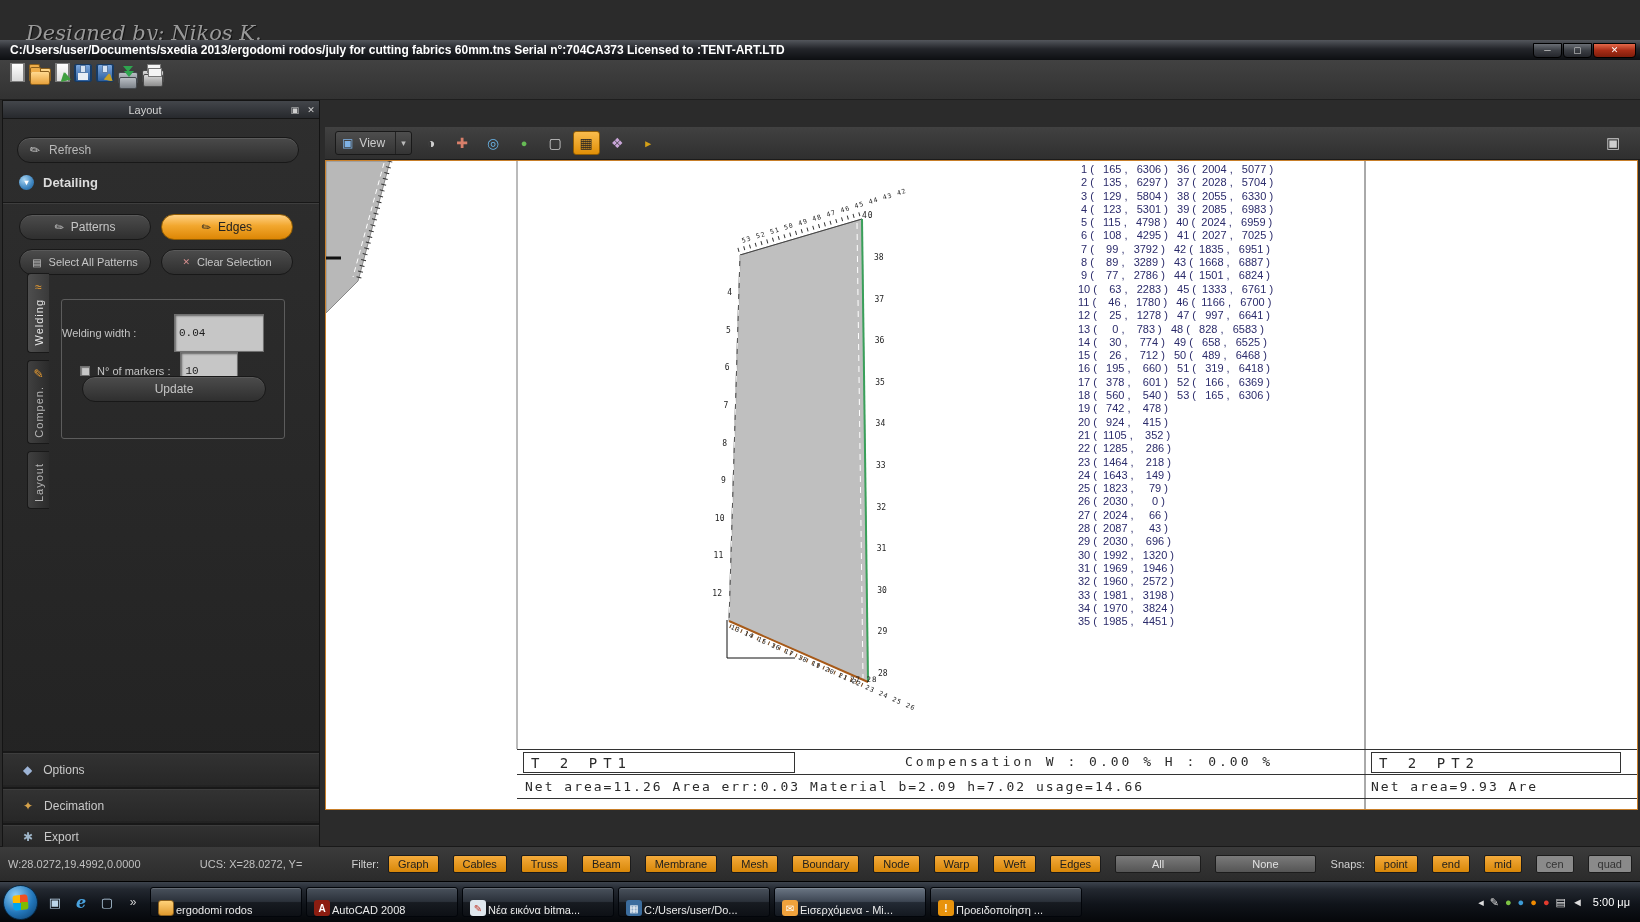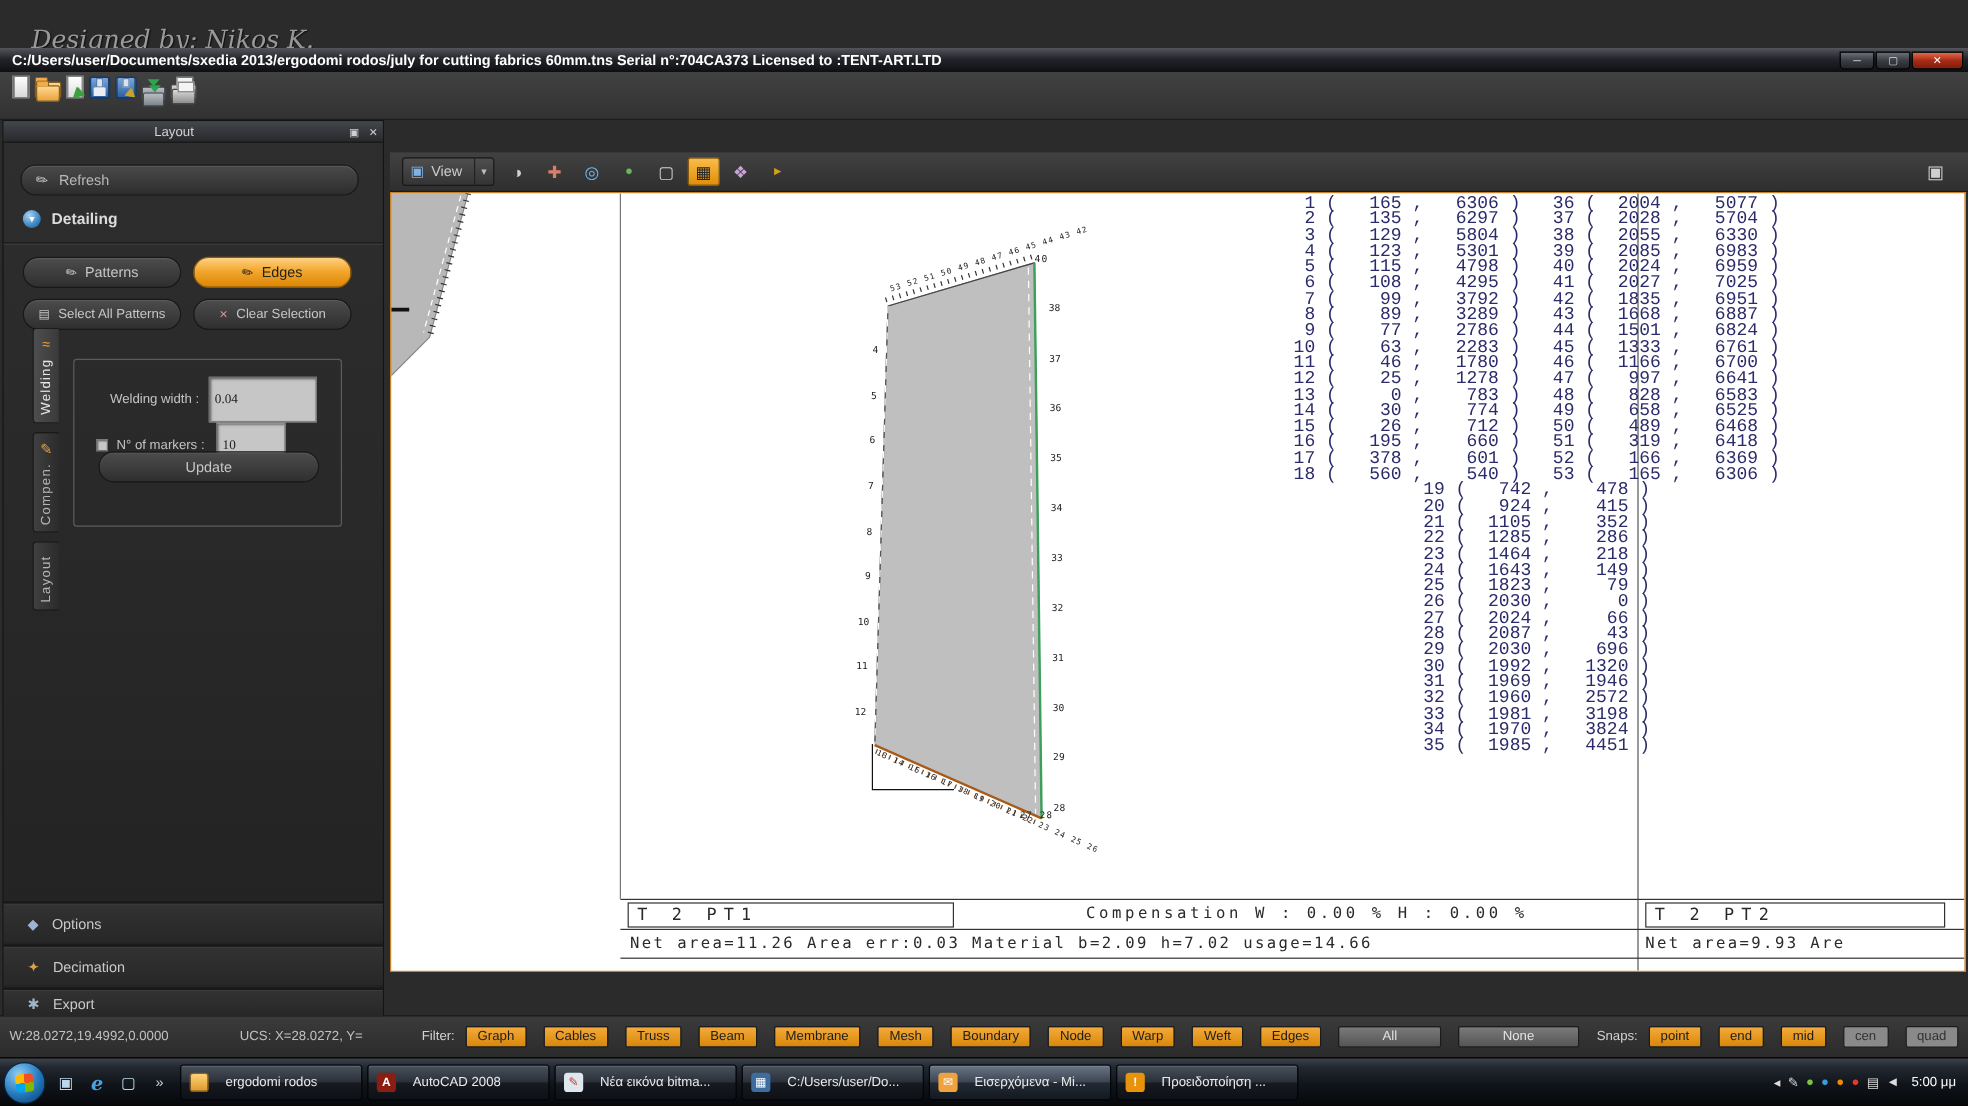--- a/index.html
+++ b/index.html
@@ -62,21 +62,21 @@
   .vtabs{position:absolute;left:24px;top:172px;width:22px;display:flex;flex-direction:column;gap:7px;}
   .vtab{border-radius:4px 0 0 4px;background:linear-gradient(90deg,#404040,#2b2b2b);border:1px solid #191919;border-right:none;
     color:#b5b5b5;display:flex;flex-direction:column;align-items:center;padding:6px 0;gap:5px;cursor:pointer;}
   .vtab.active{background:linear-gradient(90deg,#4e4e4e,#3a3a3a);color:#e6e6e6;}
   .vlabel{writing-mode:vertical-rl;transform:rotate(180deg);font-size:11px;letter-spacing:1px;}
   .welding-glyph{color:#f0a030;font-size:12px;}
   .groupbox{position:absolute;left:58px;top:198px;width:224px;height:140px;border:1px solid #5c5c5c;border-radius:3px;}
   .gb-row{position:absolute;left:0;right:0;display:flex;align-items:center;}
   .gb-label{font-size:11px;color:#c4c4c4;}
   .tb{background:#c6c6c6;border:1px solid #6f6f6f;box-shadow:inset 1px 1px 2px rgba(0,0,0,.5);font-size:11px;color:#1c1c1c;
-    height:18px;padding:18px 4px;font-family:Liberation Serif, serif;}
+    height:18px;padding:18px 4px;font-family:Liberation Mono, monospace;}
   .cbx{width:10px;height:10px;background:#c6c6c6;border:1px solid #6f6f6f;box-shadow:inset 1px 1px 1px rgba(0,0,0,.4);cursor:pointer;}
   .acc{position:absolute;left:0;right:0;height:32px;border-top:1px solid #3d3d3d;box-shadow:0 -2px 0 #181818;
     background:linear-gradient(#323232,#272727);display:flex;align-items:center;padding-left:20px;gap:11px;color:#c9c9c9;font-size:12px;cursor:pointer;}
   .acc-icn{font-size:12px;}
   .options-icon{color:#9db4d6;}
   .decimation-icon{color:#d6a24a;}
   .export-icon{color:#9fb6c9;}
 
   
   .main-tabs{position:absolute;left:325px;top:100px;right:0;height:27px;display:flex;align-items:flex-end;gap:3px;padding-left:8px;}
@@ -104,21 +104,21 @@
   .select-icon{color:#cfcfcf;}
   .table-icon{color:#222;}
   .materials-icon{color:#c9a6d8;}
   .tools-icon{color:#d4a017;font-size:10px;}
   .fit-btn{position:absolute;right:14px;top:131px;width:26px;height:24px;display:flex;align-items:center;justify-content:center;
     color:#cfcfcf;font-size:15px;background:transparent;border:none;cursor:pointer;}
 
   
   .canvas{position:absolute;left:325px;top:160px;width:1313px;height:650px;background:#fff;border:1px solid #c87f2a;overflow:hidden;}
   .canvas svg{position:absolute;left:0;top:0;}
-  .coords{position:absolute;left:752px;top:2px;font-family:Liberation Mono, monospace;font-size:15px;color:#2b2b6b;text-align:center;}
+  .coords{position:absolute;left:752px;top:2px;font-family:Liberation Sans, sans-serif;font-size:11px;color:#2b2b6b;}
   .crow{height:13.3px;line-height:13.3px;white-space:pre;}
   .elbl{position:absolute;font-family:"DejaVu Sans Mono",monospace;font-size:8px;color:#222;}
   .anchor-r{transform:translate(-100%,-50%);}
   .anchor-l{transform:translate(2px,-50%);}
   .cluster{position:absolute;font-family:"DejaVu Sans Mono",monospace;font-size:6.5px;color:#222;letter-spacing:1px;transform-origin:left center;white-space:nowrap;}
   .cad{font-family:"DejaVu Sans Mono",monospace;color:#2a2a2a;}
   .info-row1{position:absolute;left:191px;right:0;top:588px;height:26px;border-top:1px solid #333;border-bottom:1px solid #333;}
   .info-row2{position:absolute;left:191px;right:0;top:614px;height:24px;border-bottom:1px solid #333;}
   .pt-box{position:absolute;top:2px;height:21px;border:1px solid #333;display:flex;align-items:center;padding-left:7px;
     font-size:14px;letter-spacing:6px;}
@@ -146,21 +146,21 @@
     border:1px solid #062946;display:flex;align-items:center;justify-content:center;cursor:pointer;flex:none;}
   .flag{width:15px;height:15px;border-radius:3px;transform:rotate(-6deg);
     background:conic-gradient(#f25022 0 25%,#7fba00 0 50%,#00a4ef 0 75%,#ffb900 0);}
   .quick{display:flex;align-items:center;gap:4px;margin:0 6px;}
   .ql{width:22px;height:24px;display:flex;align-items:center;justify-content:center;font-size:13px;color:#bcd6ea;cursor:pointer;}
   .ie{font-family:"DejaVu Serif",serif;font-style:italic;font-weight:bold;color:#4aa3df;font-size:16px;}
   .chev{color:#cfcfcf;font-size:12px;}
   .tasks{display:flex;gap:4px;}
   .task{width:152px;height:30px;border-radius:3px;border:1px solid #02050a;cursor:pointer;
     background:linear-gradient(180deg,#49515c,#2b313a 48%,#171b21 52%,#0d1015);
-    box-shadow:inset 0 1px 0 rgba(255,255,255,.15);display:flex;align-items:center;gap:14px;padding:0 7px;color:#eaeaea;font-size:11px;}
+    box-shadow:inset 0 1px 0 rgba(255,255,255,.15);display:flex;align-items:flex-end;gap:2px;padding:0 7px;color:#eaeaea;font-size:11px;}
   .task.active{background:linear-gradient(180deg,#6b7684,#3d4653 48%,#232a34 52%,#141920);}
   .task .tlabel{overflow:hidden;white-space:nowrap;text-overflow:ellipsis;}
   .ticon{width:16px;height:16px;border-radius:3px;flex:none;display:flex;align-items:center;justify-content:center;font-size:10px;color:#fff;}
   .folder-icon{background:linear-gradient(#ffd27a,#e09a2e);border:1px solid #8a5f1d;}
   .autocad-icon{background:#8c1d11;font-weight:bold;}
   .paint-icon{background:#dfe7ee;color:#c0392b;}
   .app-icon{background:#3c6d9e;}
   .mail-icon{background:#f0a23c;}
   .alert-icon{background:#e8930c;font-weight:bold;}
   .tray{margin-left:auto;display:flex;align-items:center;gap:6px;padding-right:10px;}
@@ -266,21 +266,21 @@
         </div>
 
         <div class="vtab t-layout">
           <span class="welding-glyph globe-icon"></span>
           <span class="vlabel">Layout</span>
         </div>
       </div>
 
     <div class="groupbox">
       <div class="gb-row" style="top:14px;">
-        <span class="gb-label" style="width:104px;text-align:right;">Welding width :</span>
+        <span class="gb-label" style="width:104px;">Welding width :</span>
         <input class="tb" style="width: 90px; margin-left: 8px;" value="0.04">
       </div>
       <div class="gb-row" style="top:52px;">
         <span class="cbx" style="margin-left:18px;"></span>
         <span class="gb-label" style="margin-left:7px;">N° of markers :</span>
         <input class="tb" style="width: 58px; margin-left: 10px;" value="10">
       </div>
       <div class="btn btn-dark" style="left:20px;top:76px;width:184px;position:absolute;">
         <span>Update</span>
       </div>

